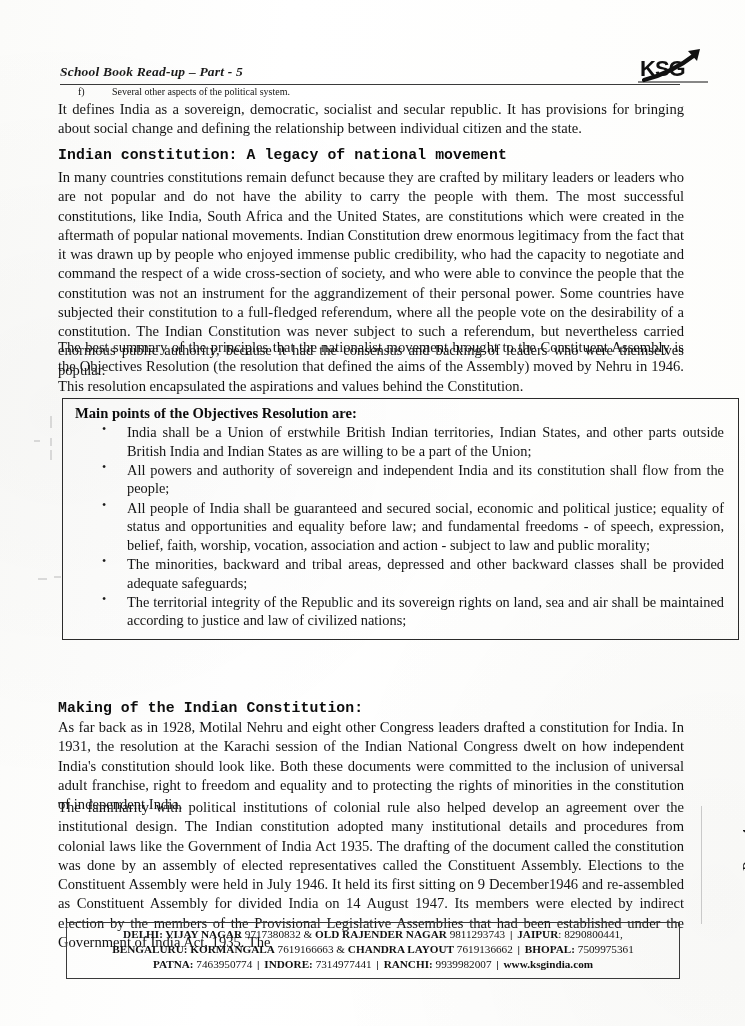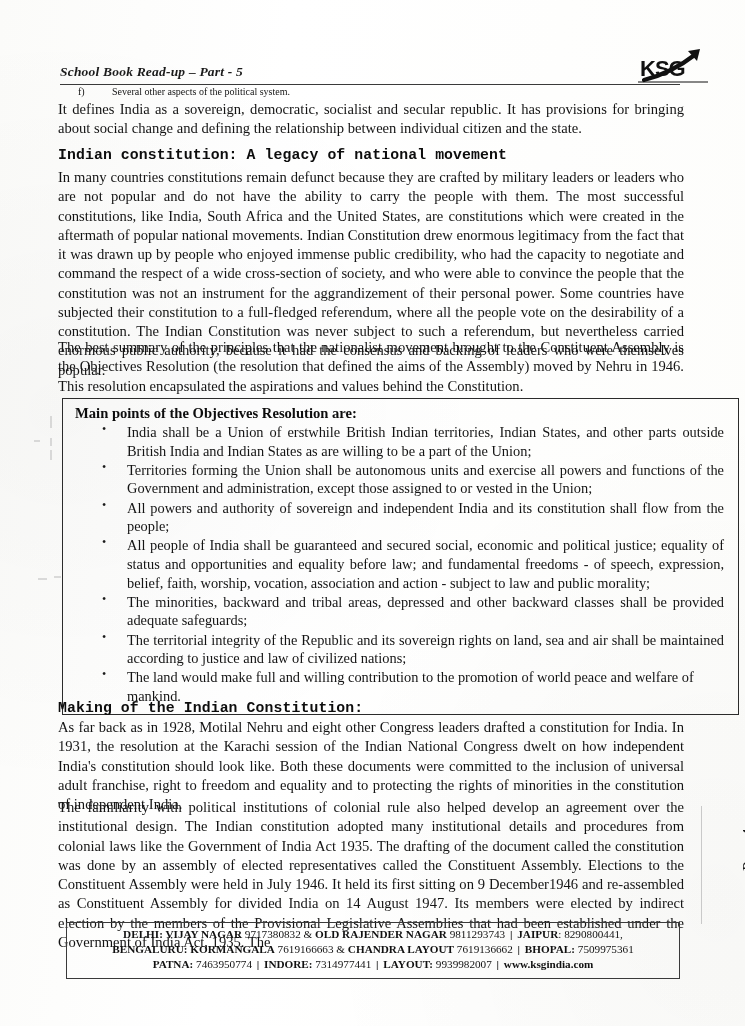--- a/index.html
+++ b/index.html
@@ -281,26 +281,24 @@
   </div>
 
   <div class="block-4">
     <p class="body">The best summary of the principles that the nationalist movement brought to the Constituent Assembly is the Objectives Resolution (the resolution that defined the aims of the Assembly) moved by Nehru in 1946. This resolution encapsulated the aspirations and values behind the Constitution.</p>
   </div>
 
   <div class="box">
     <div class="box-title">Main points of the Objectives Resolution are:</div>
     <ul class="objectives">
       <li>India shall be a Union of erstwhile British Indian territories, Indian States, and other parts outside British India and Indian States as are willing to be a part of the Union;</li>
-      <li>Territories forming the Union shall be autonomous units and exercise all powers and functions of the Government and administration, except those assigned to or vested in the Union;</li>
       <li>All powers and authority of sovereign and independent India and its constitution shall flow from the people;</li>
       <li>All people of India shall be guaranteed and secured social, economic and political justice; equality of status and opportunities and equality before law; and fundamental freedoms - of speech, expression, belief, faith, worship, vocation, association and action - subject to law and public morality;</li>
       <li>The minorities, backward and tribal areas, depressed and other backward classes shall be provided adequate safeguards;</li>
       <li>The territorial integrity of the Republic and its sovereign rights on land, sea and air shall be maintained according to justice and law of civilized nations;</li>
-      <li class="last">The land would make full and willing contribution to the promotion of world peace and welfare of mankind.</li>
     </ul>
   </div>
 
   <div class="making-head">
     <h3 class="section-head">Making of the Indian Constitution:</h3>
   </div>
 
   <div class="block-5">
     <p class="body">As far back as in 1928, Motilal Nehru and eight other Congress leaders drafted a constitution for India. In 1931, the resolution at the Karachi session of the Indian National Congress dwelt on how independent India's constitution should look like. Both these documents were committed to the inclusion of universal adult franchise, right to freedom and equality and to protecting the rights of minorities in the constitution of independent India.</p>
   </div>
@@ -332,19 +330,19 @@
       <b>BHOPAL:</b>
       <span>7509975361</span>
     </div>
     <div class="footer-line">
       <b>PATNA:</b>
       <span>7463950774</span>
       <span class="footer-sep">|</span>
       <b>INDORE:</b>
       <span>7314977441</span>
       <span class="footer-sep">|</span>
-      <b>LAYOUT:</b>
+      <b>RANCHI:</b>
       <span>9939982007</span>
       <span class="footer-sep">|</span>
       <b>www.ksgindia.com</b>
     </div>
   </div>
 </div>
 
 </body></html>

